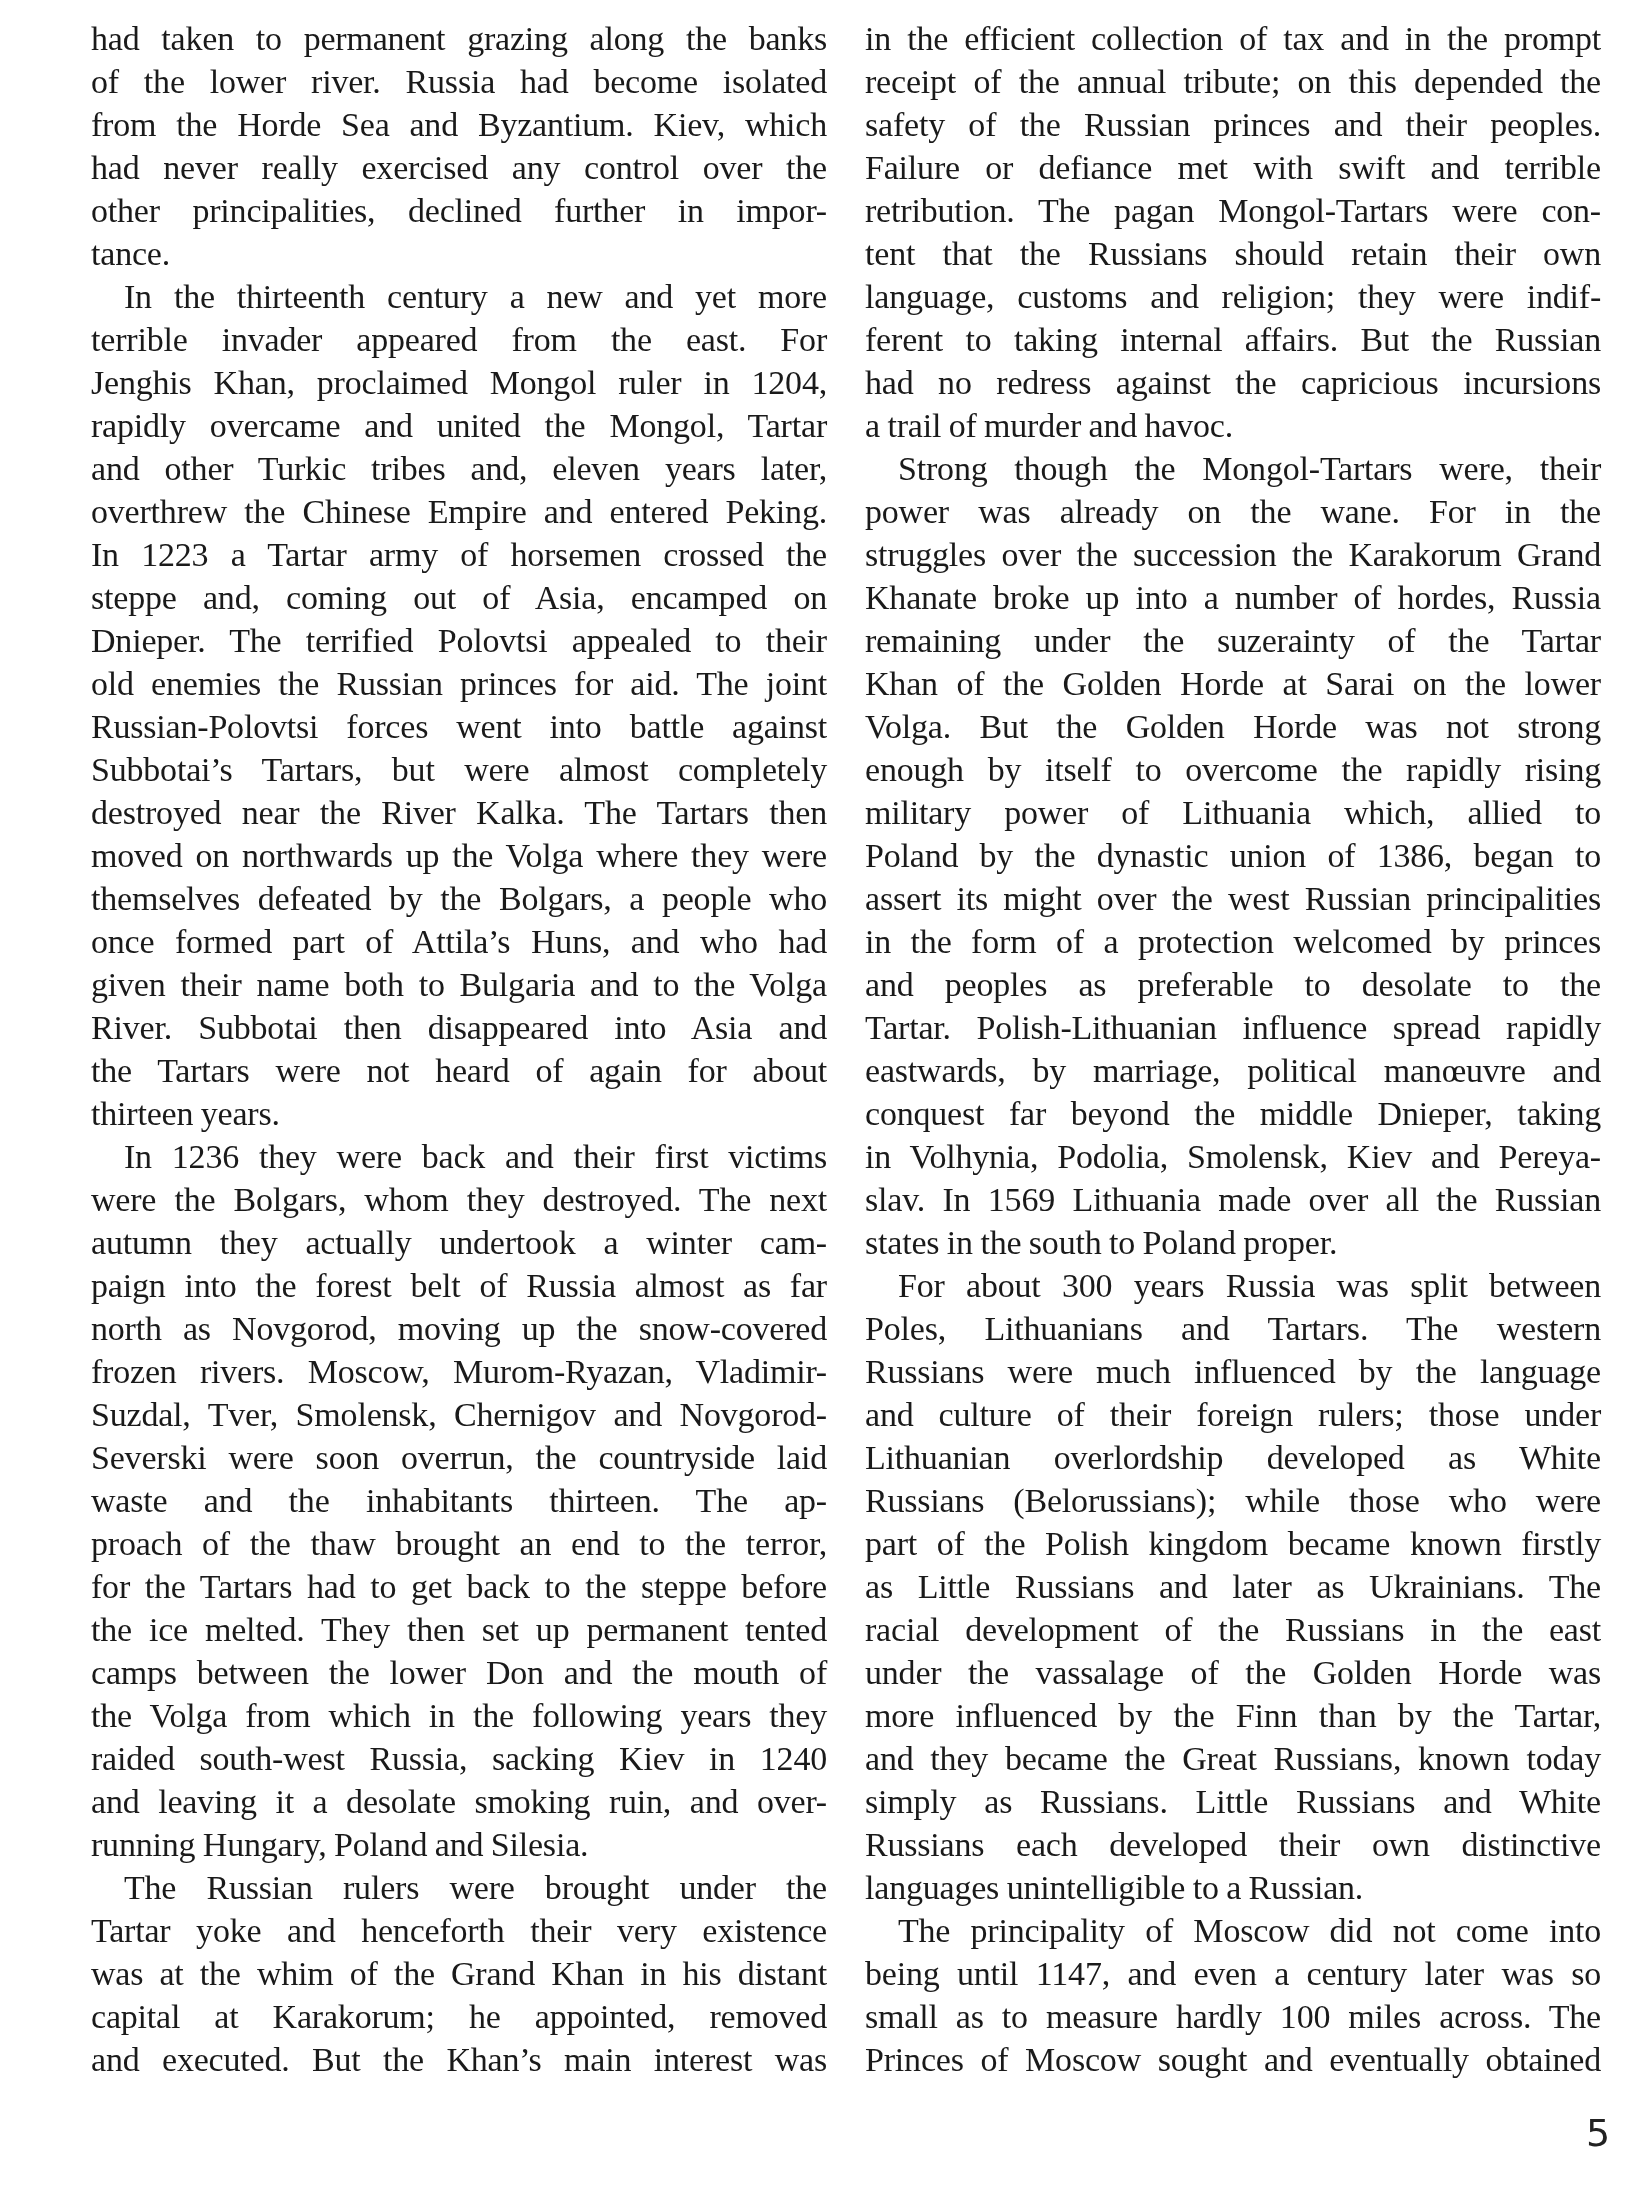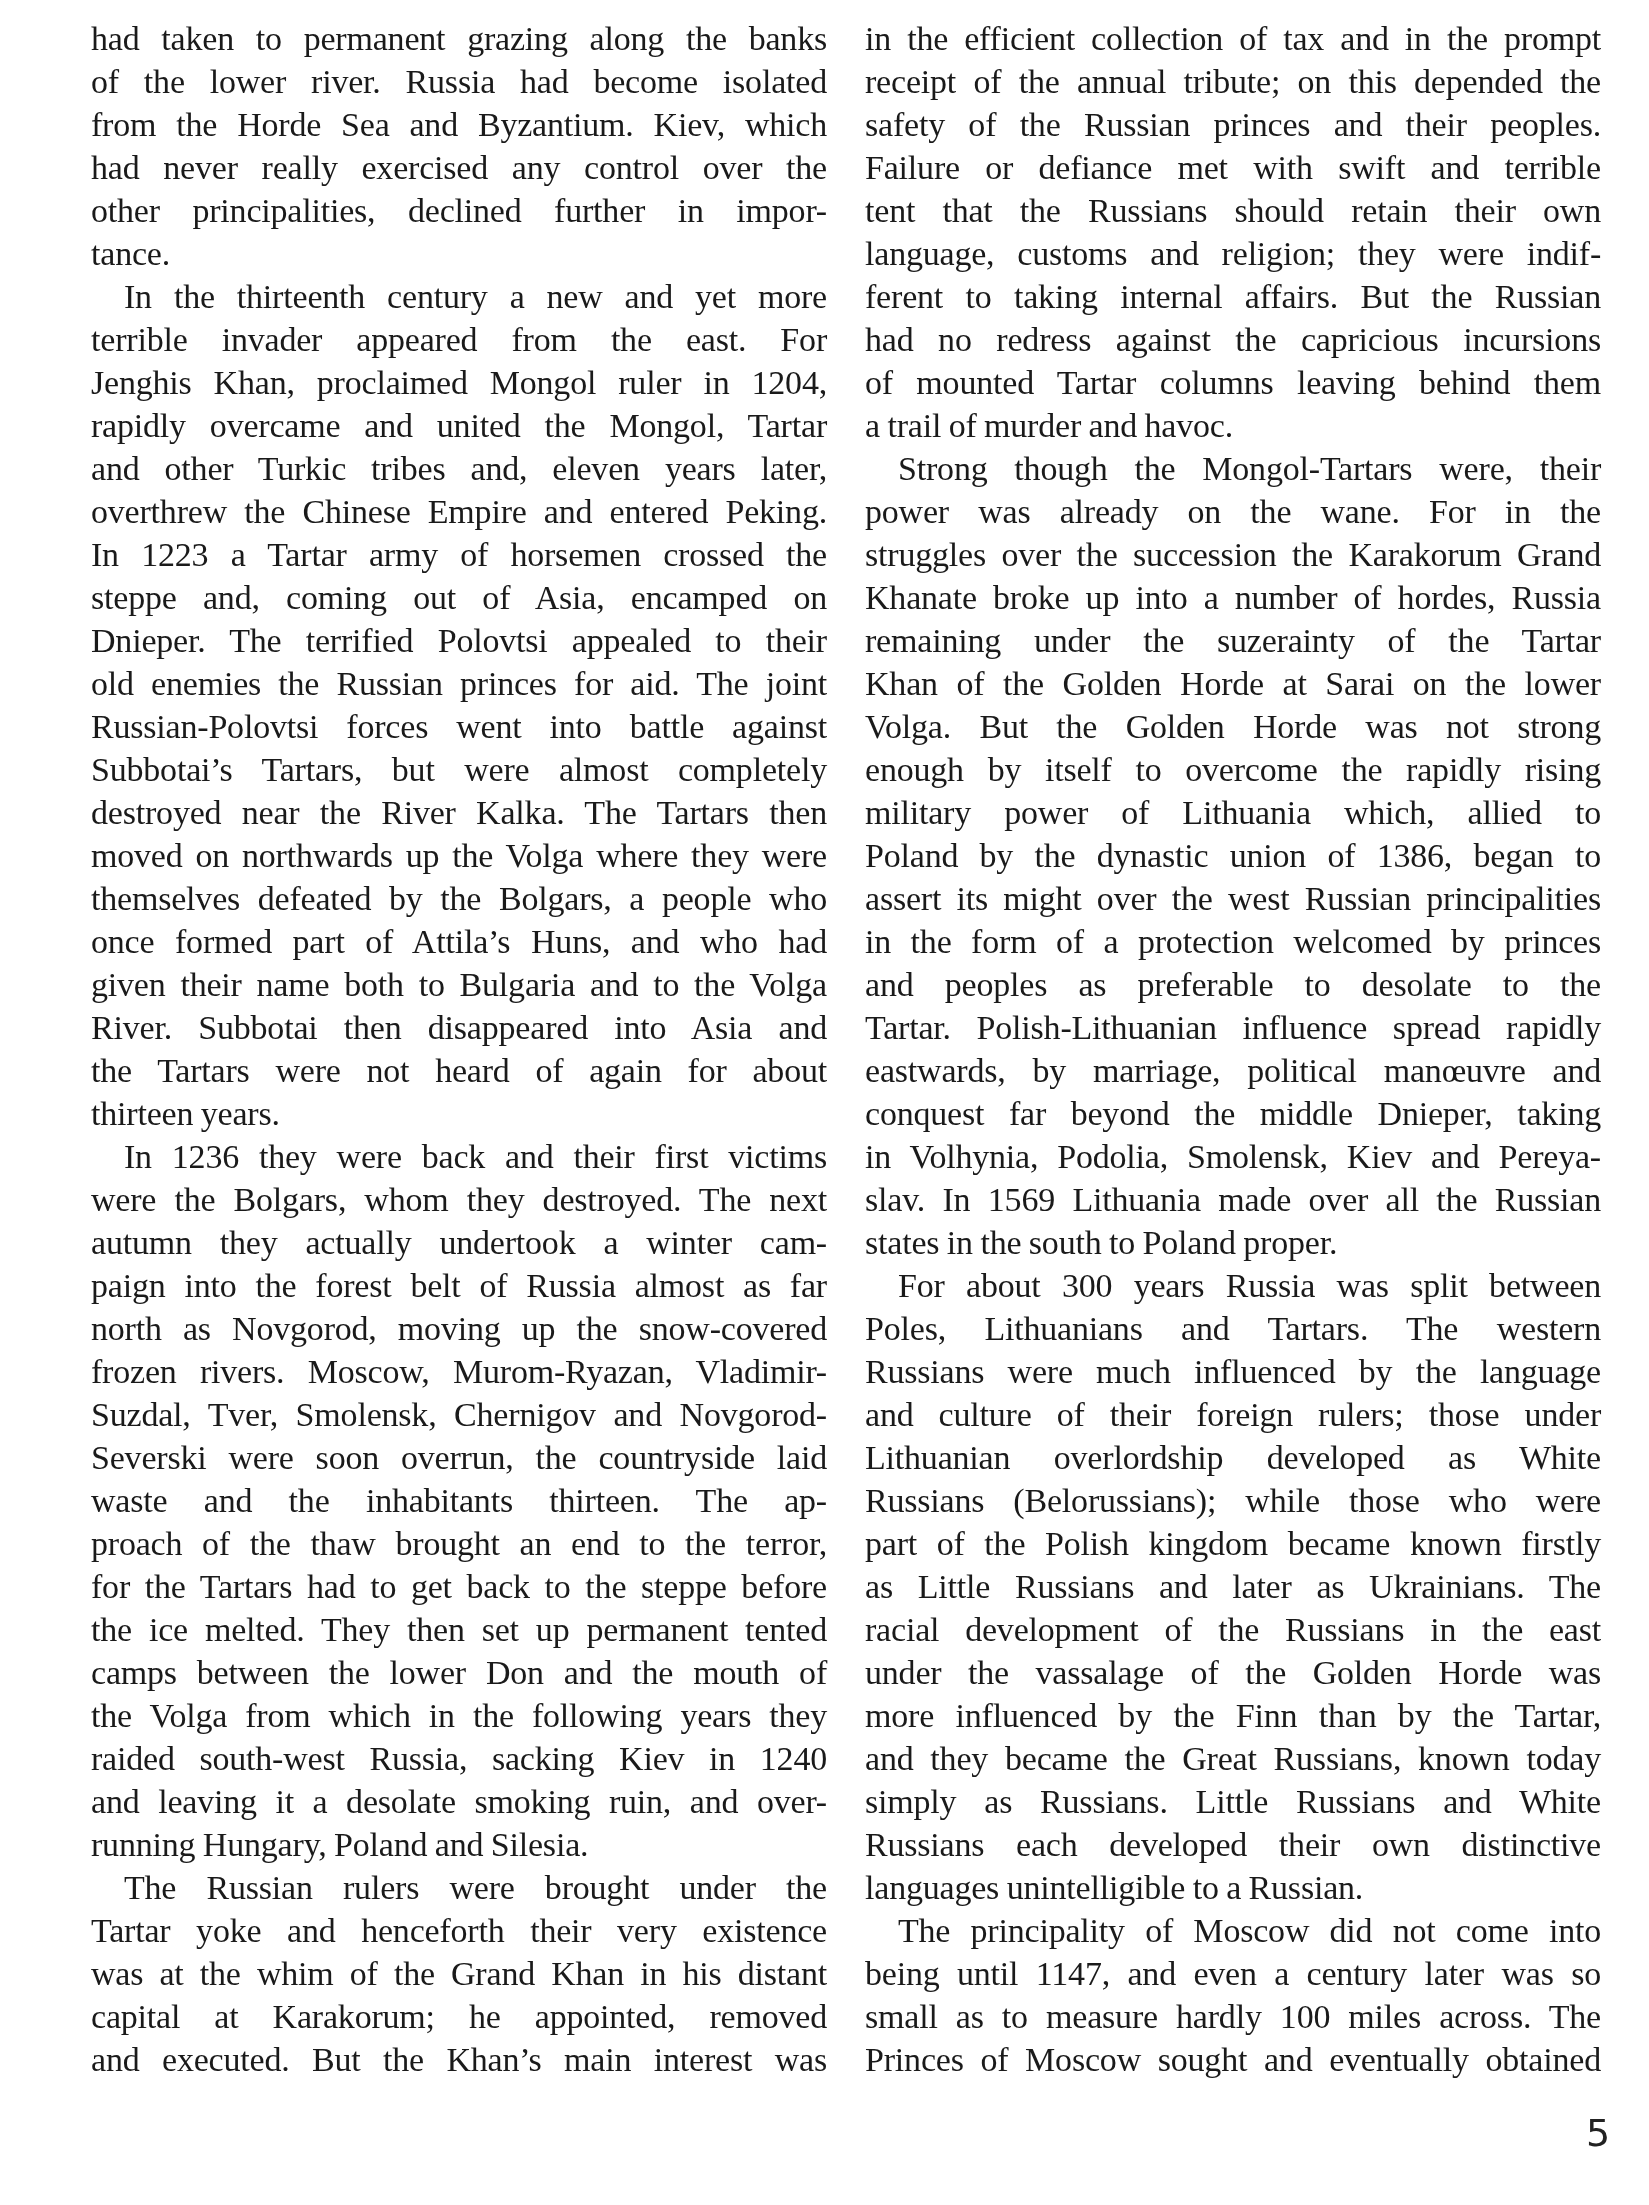--- a/index.html
+++ b/index.html
@@ -109,25 +109,25 @@
       <span class="line">capital at Karakorum; he appointed, removed</span>
       <span class="line">and executed. But the Khan’s main interest was</span>
     </div>
   </div>
 <div id="col-right" class="column">
     <div class="paragraph">
       <span class="line">in the efficient collection of tax and in the prompt</span>
       <span class="line">receipt of the annual tribute; on this depended the</span>
       <span class="line">safety of the Russian princes and their peoples.</span>
       <span class="line">Failure or defiance met with swift and terrible</span>
+      <span class="line">retribution. The pagan Mongol-Tartars were con-</span>
       <span class="line">tent that the Russians should retain their own</span>
       <span class="line">language, customs and religion; they were indif-</span>
       <span class="line">ferent to taking internal affairs. But the Russian</span>
       <span class="line">had no redress against the capricious incursions</span>
-      <span class="line">of mounted Tartar columns leaving behind them</span>
       <span class="line last">a trail of murder and havoc.</span>
     </div>
     <div class="paragraph">
       <span class="line indent">Strong though the Mongol-Tartars were, their</span>
       <span class="line">power was already on the wane. For in the</span>
       <span class="line">struggles over the succession the Karakorum Grand</span>
       <span class="line">Khanate broke up into a number of hordes, Russia</span>
       <span class="line">remaining under the suzerainty of the Tartar</span>
       <span class="line">Khan of the Golden Horde at Sarai on the lower</span>
       <span class="line">Volga. But the Golden Horde was not strong</span>

